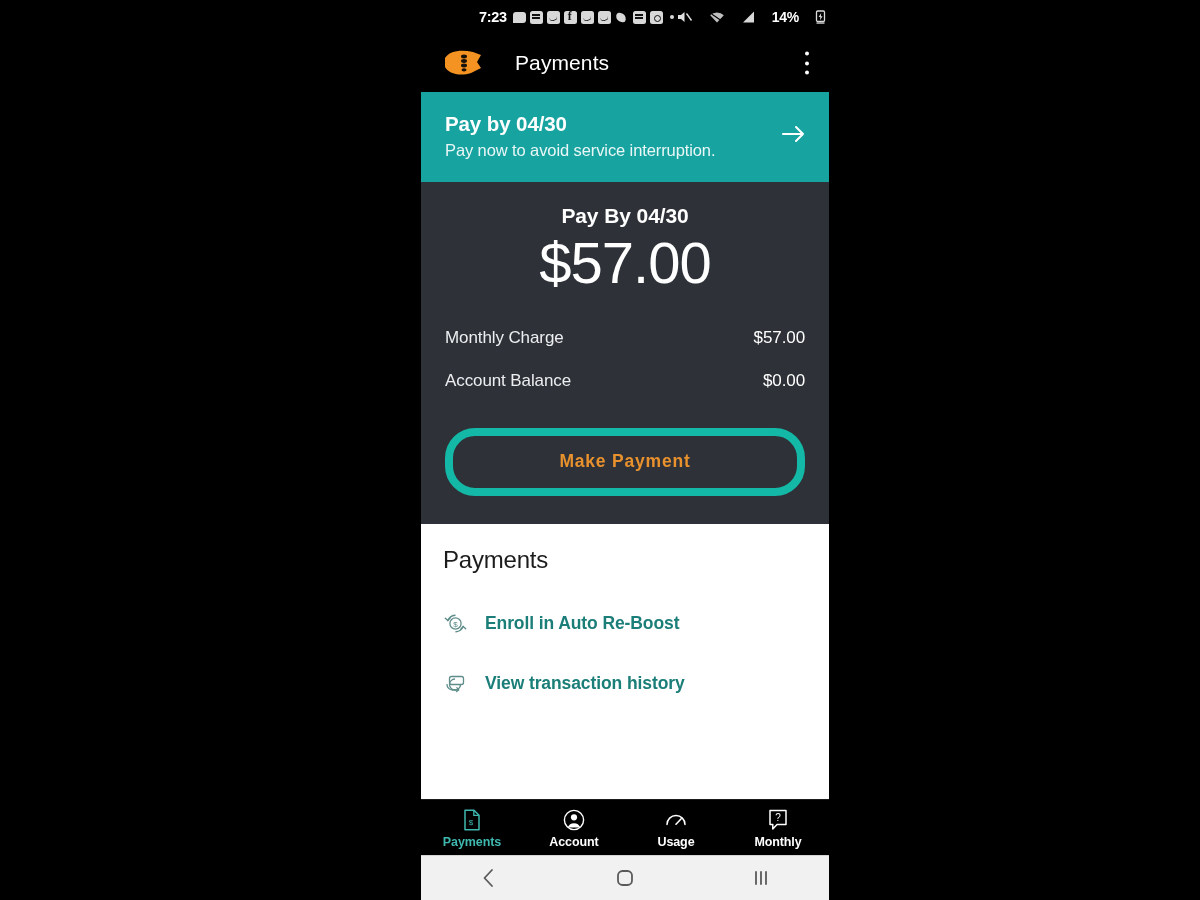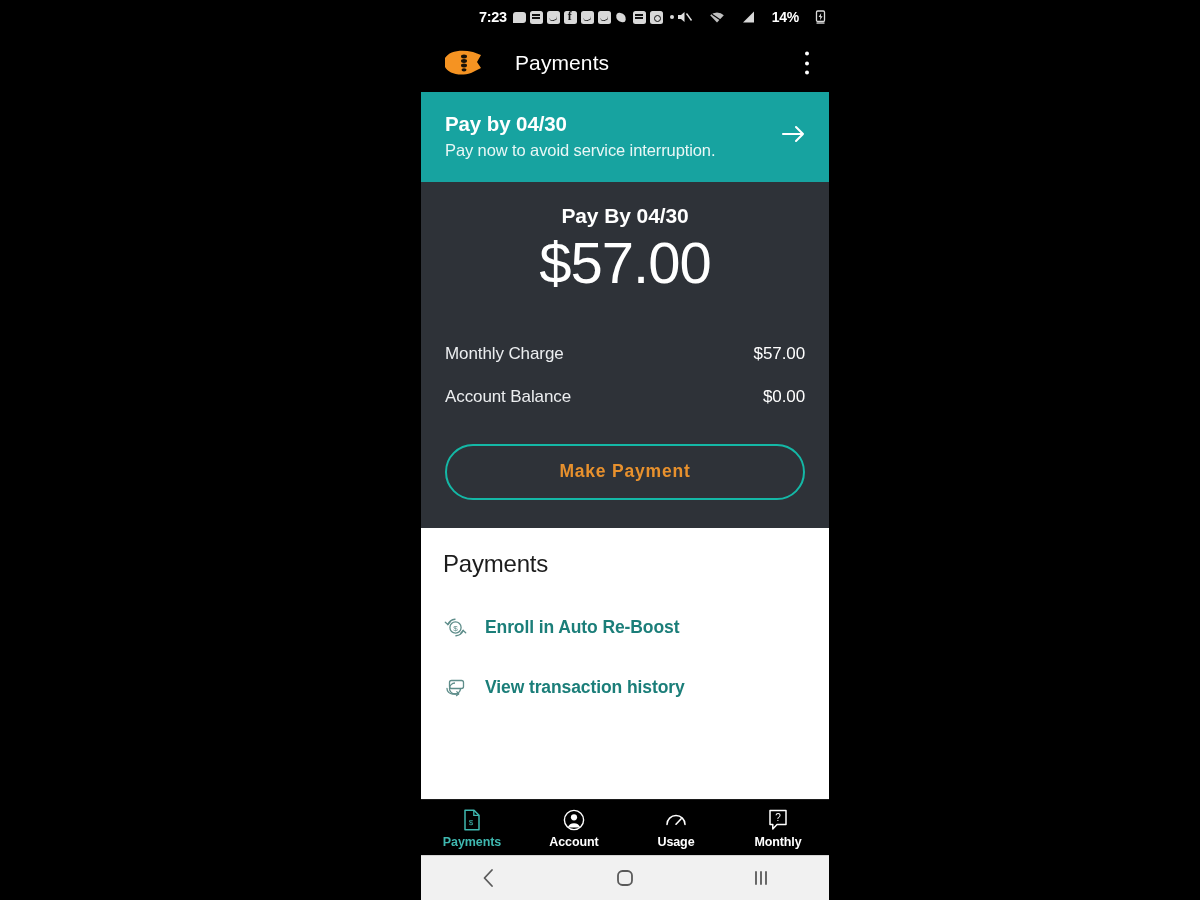--- a/index.html
+++ b/index.html
@@ -193,21 +193,21 @@
   }
   .sum-amount {
     color: #ffffff;
     font-size: 58px;
     font-weight: 300;
     text-align: center;
     letter-spacing: -1px;
     margin-top: 2px;
     line-height: 1.15;
   }
-  .sum-rows { margin-top: 40px; }
+  .sum-rows { margin-top: 24px; }
   .sum-row {
     display: flex;
     justify-content: space-between;
     align-items: baseline;
     padding: 7px 0;
   }
   .sum-row + .sum-row { margin-top: 9px; }
   .sum-row-label {
     color: #eceef0;
     font-size: 17px;
@@ -218,21 +218,21 @@
     color: #ffffff;
     font-size: 17px;
     font-weight: 400;
     letter-spacing: -0.1px;
   }
   .pay-btn {
     display: block;
     width: 100%;
     margin-top: 30px;
     background: transparent;
-    border: 2px solid #14b8a6;
+    border: 8px solid #14b8a6;
     border-radius: 30px;
     color: #e8912d;
     font-family: "Liberation Sans", sans-serif;
     font-size: 17.5px;
     font-weight: bold;
     letter-spacing: 0.8px;
     padding: 15px 0 16px;
     cursor: pointer;
   }
 

